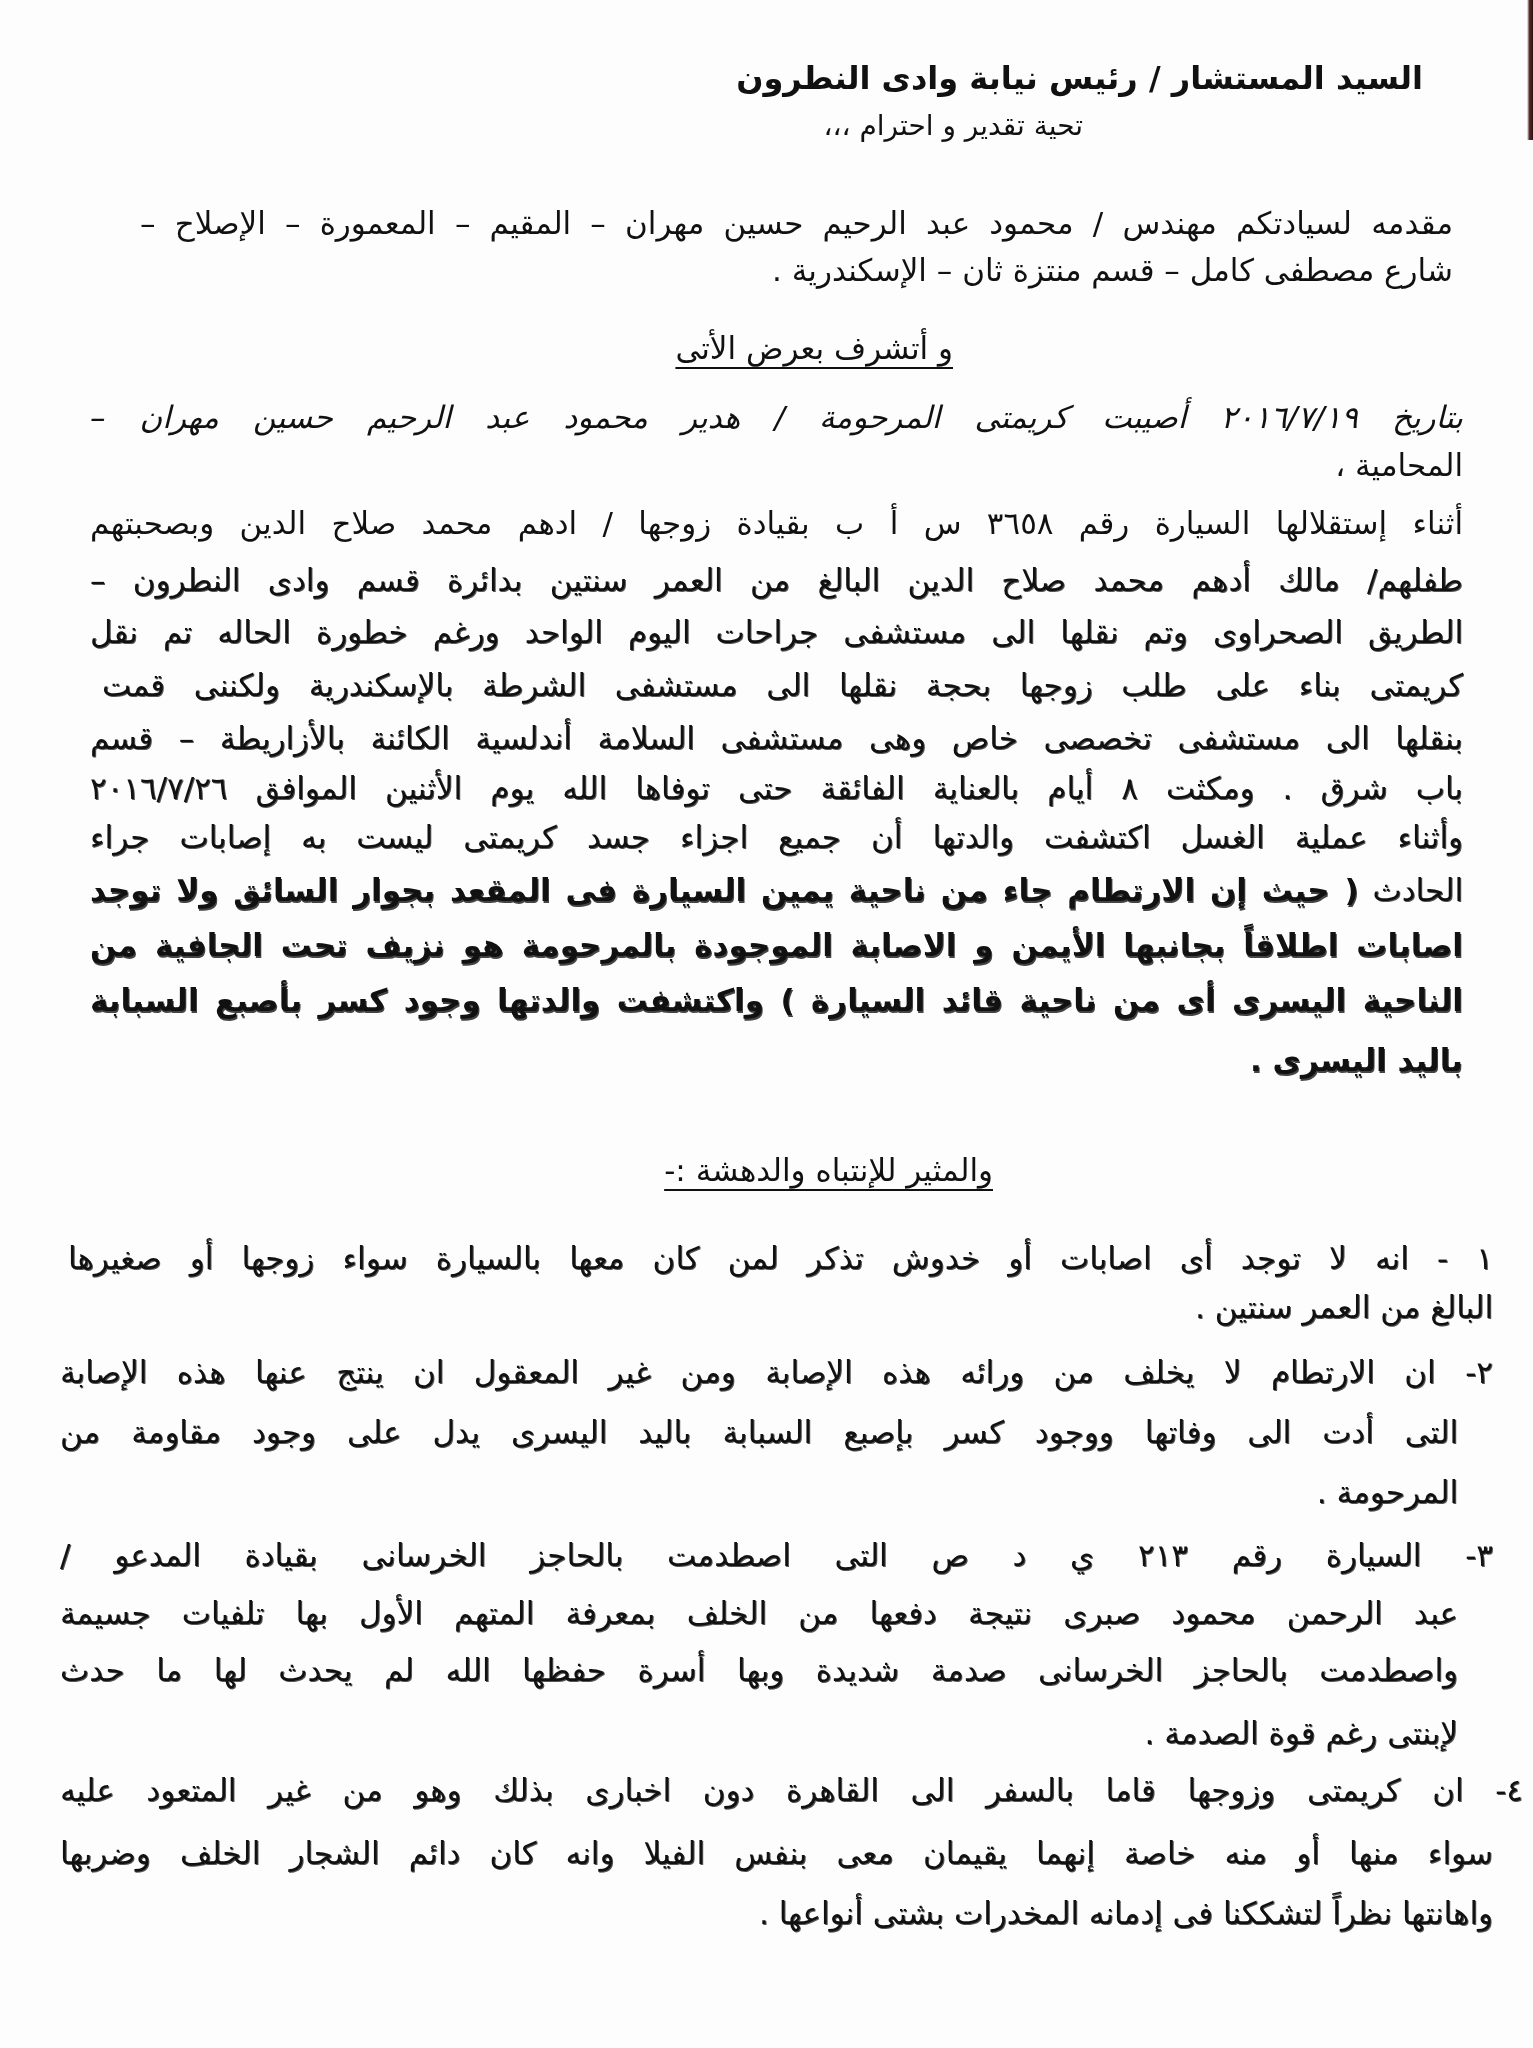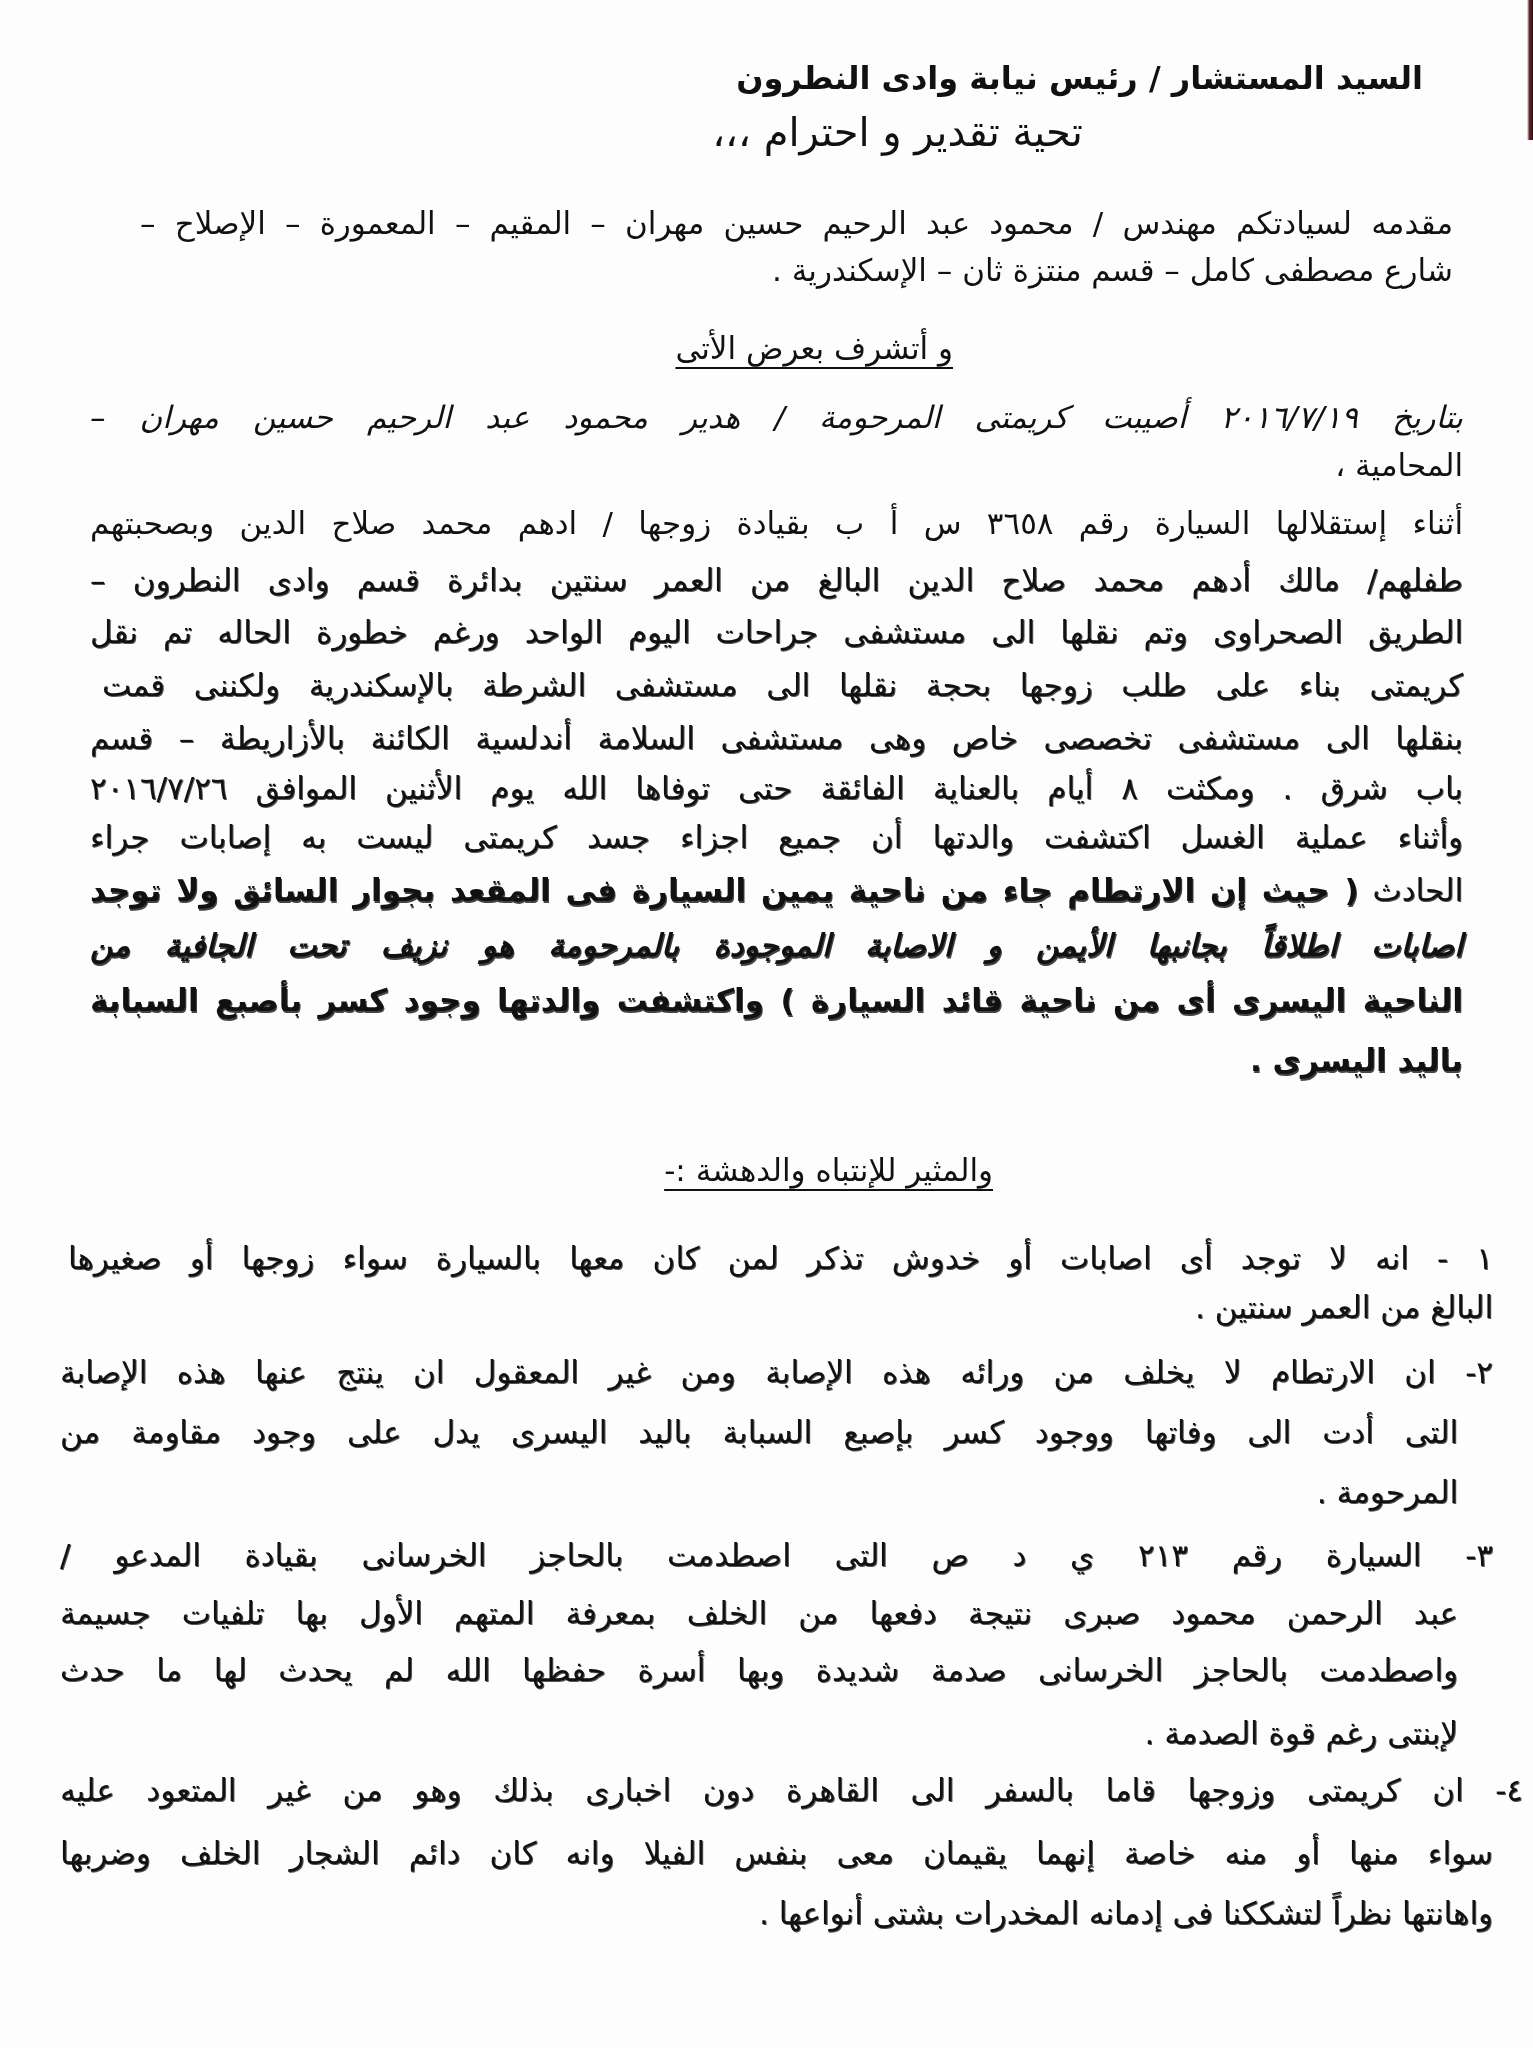--- a/index.html
+++ b/index.html
@@ -33,21 +33,21 @@
       white-space: nowrap;
       font-size: 31px;
       line-height: 1;
       right: 80px;
       text-align: right;
     }
     .bold { font-weight: bold; }
     .shadow { text-shadow: 1px 2px 0 #444; }
     .underline { text-decoration: underline; text-underline-offset: 8px; text-decoration-thickness: 2px; }
     .heading-1 { top: 62px; right: 110px; font-size: 32px; font-weight: bold; }
-    .heading-2 { top: 112px; right: 450px; font-size: 40px; }
+    .heading-2 { top: 112px; right: 450px; font-size: 28px; }
   </style>
 </head>
 <body>
 
 <div class="paper-edge"></div>
 
 <div class="page">
 
   <div class="line heading-1">السيد المستشار / رئيس نيابة وادى النطرون</div>
   <div class="line heading-2">تحية تقدير و احترام ،،،</div>
@@ -64,21 +64,21 @@
   <div class="line" style="top:617px; right:70px; left:90px; text-align:justify; text-align-last:justify; text-shadow:1px 1px 0 #555;">الطريق الصحراوى وتم نقلها الى مستشفى جراحات اليوم الواحد ورغم خطورة الحاله تم نقل</div>
   <div class="line" style="top:670px; right:70px; left:90px; text-align:justify; text-align-last:justify; text-shadow:1px 1px 0 #555;margin-left:12px;">كريمتى بناء على طلب زوجها بحجة نقلها الى مستشفى الشرطة بالإسكندرية ولكننى قمت</div>
   <div class="line" style="top:723px; right:70px; left:90px; text-align:justify; text-align-last:justify; text-shadow:1px 1px 0 #555;">بنقلها الى مستشفى تخصصى خاص وهى مستشفى السلامة أندلسية الكائنة بالأزاريطة – قسم</div>
   <div class="line" style="top:773px; right:70px; left:90px; text-align:justify; text-align-last:justify; text-shadow:1px 1px 0 #555;">باب شرق . ومكثت ٨ أيام بالعناية الفائقة حتى توفاها الله يوم الأثنين الموافق ٢٠١٦/٧/٢٦</div>
   <div class="line" style="top:822px; right:70px; left:90px; text-align:justify; text-align-last:justify; text-shadow:1px 1px 0 #555;">وأثناء عملية الغسل اكتشفت والدتها أن جميع اجزاء جسد كريمتى ليست به إصابات جراء</div>
 
   <div class="line" style="top:875px; right:70px; left:90px; text-align:justify; text-align-last:justify;">
     <span style="text-shadow:1px 1px 0 #555;">الحادث </span><span class="bold shadow">( حيث إن الارتطام جاء من ناحية يمين السيارة فى المقعد بجوار السائق ولا توجد</span>
   </div>
 
-  <div class="line bold shadow" style="top:930px; right:70px; left:90px; text-align:justify; text-align-last:justify;font-style:italic;">اصابات اطلاقاً بجانبها الأيمن و الاصابة الموجودة بالمرحومة هو نزيف تحت الجافية من</div>
+  <div class="line bold shadow" style="top:930px; right:70px; left:90px; text-align:justify; text-align-last:justify;">اصابات اطلاقاً بجانبها الأيمن و الاصابة الموجودة بالمرحومة هو نزيف تحت الجافية من</div>
   <div class="line bold shadow" style="top:985px; right:70px; left:90px; text-align:justify; text-align-last:justify;">الناحية اليسرى أى من ناحية قائد السيارة ) واكتشفت والدتها وجود كسر بأصبع السبابة</div>
   <div class="line bold shadow" style="top:1045px; right:70px;text-align:right;">باليد اليسرى .</div>
 
   <div class="line underline" style="top:1155px; right:540px; font-size:31px;">والمثير للإنتباه والدهشة :-</div>
 
   <div class="line" style="top:1243px; right:40px; left:68px; text-align:justify; text-align-last:justify; text-shadow:1px 1px 0 #555;">١ - انه لا توجد أى اصابات أو خدوش تذكر لمن كان معها بالسيارة سواء زوجها أو صغيرها</div>
   <div class="line" style="top:1292px; right:40px; text-shadow:1px 1px 0 #555;">البالغ من العمر سنتين .</div>
 
   <div class="line" style="top:1357px; right:40px; left:60px; text-align:justify; text-align-last:justify; text-shadow:1px 1px 0 #555;">٢- ان الارتطام لا يخلف من ورائه هذه الإصابة ومن غير المعقول ان ينتج عنها هذه الإصابة</div>
   <div class="line" style="top:1417px; right:75px; left:60px; text-align:justify; text-align-last:justify; text-shadow:1px 1px 0 #555;">التى أدت الى وفاتها ووجود كسر بإصبع السبابة باليد اليسرى يدل على وجود مقاومة من</div>

